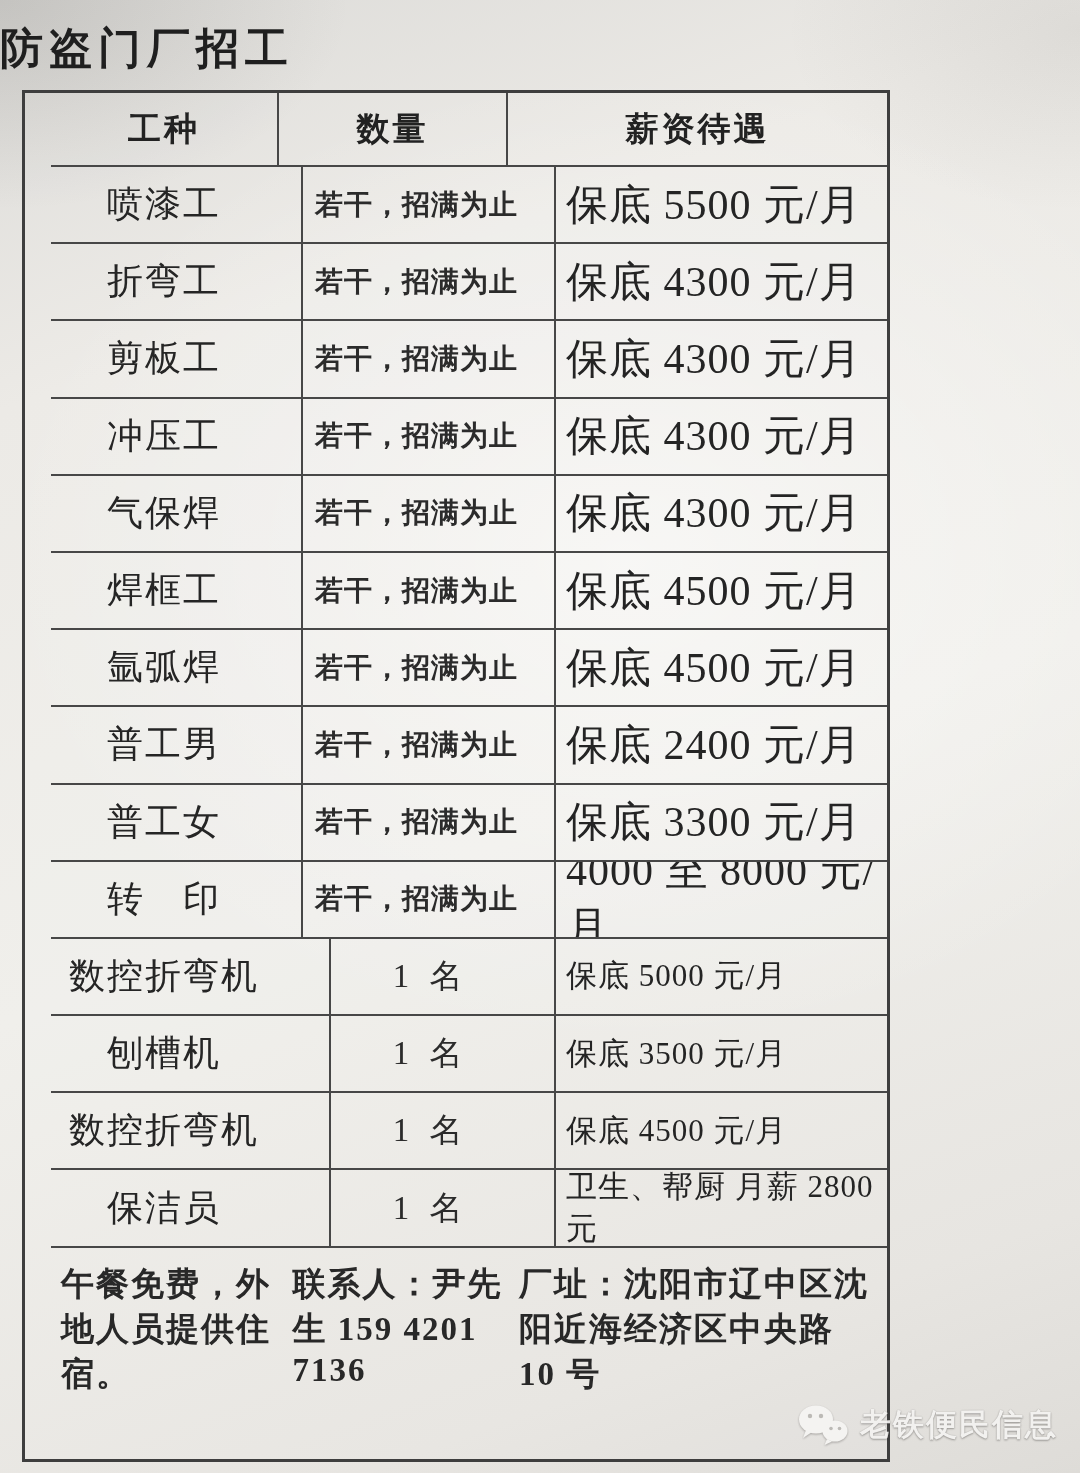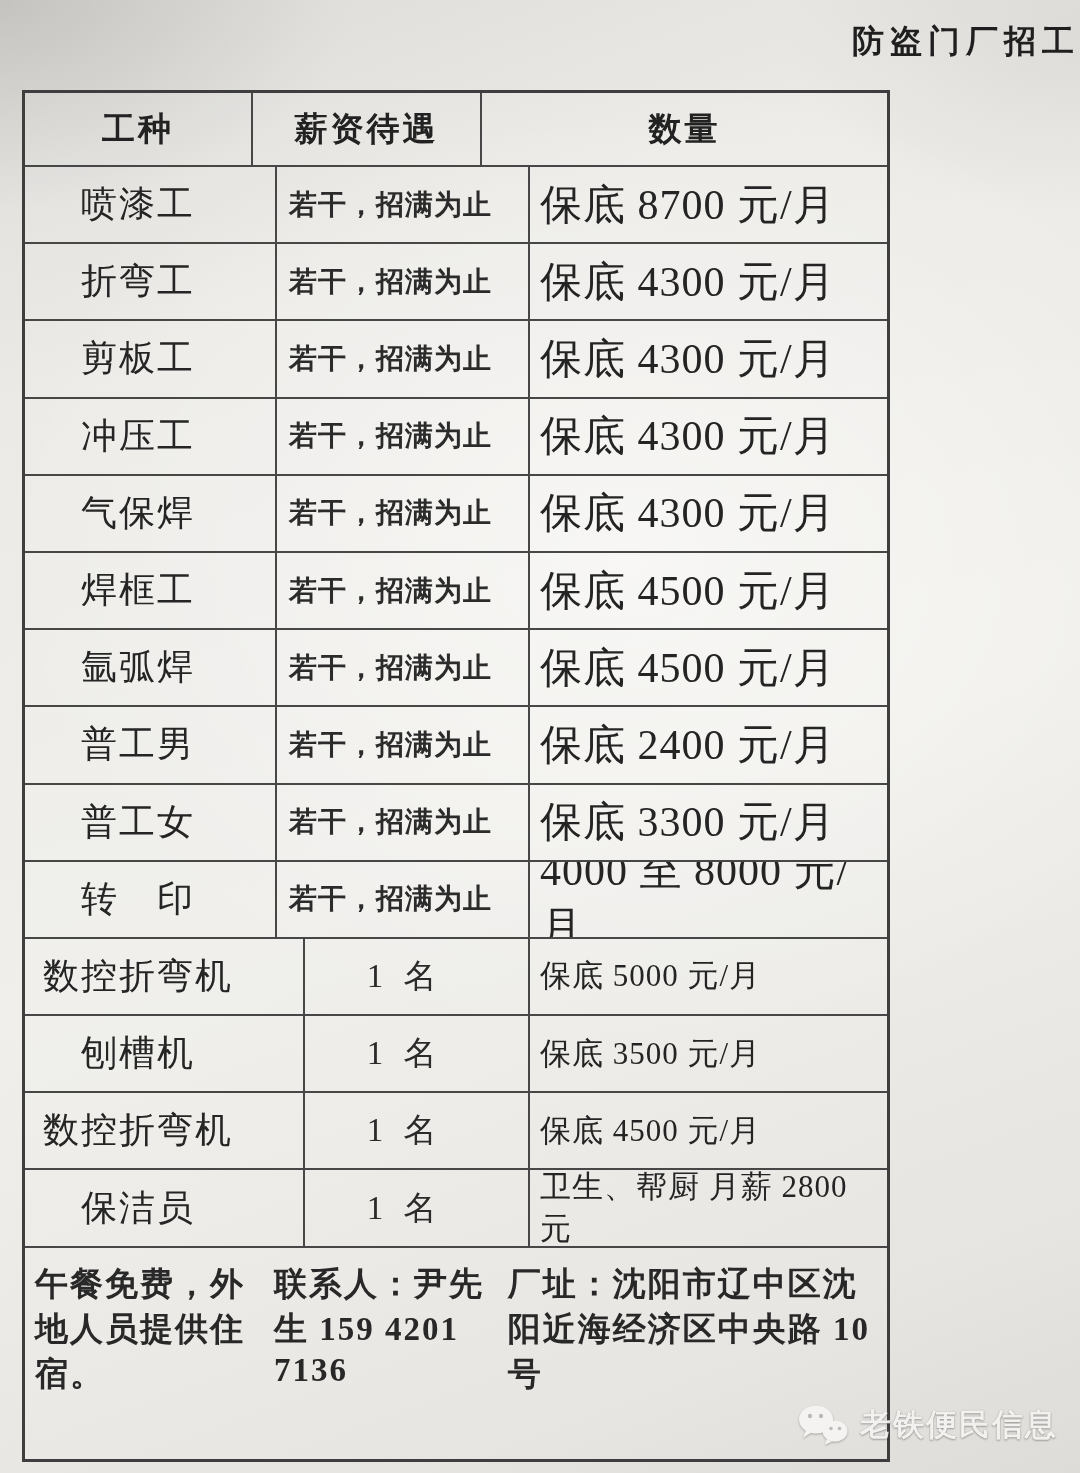--- a/index.html
+++ b/index.html
@@ -12,27 +12,28 @@
   .page {
     position:relative; width:1080px; height:1473px;
     background:
       radial-gradient(ellipse 900px 700px at 58% 38%, rgba(255,255,255,0.55), rgba(255,255,255,0) 70%),
       radial-gradient(ellipse 500px 300px at 0% 0%, rgba(90,88,84,0.18), rgba(90,88,84,0) 70%),
       radial-gradient(ellipse 420px 260px at 100% 2%, rgba(90,88,84,0.10), rgba(90,88,84,0) 70%),
       linear-gradient(160deg, #dcdbd8 0%, #eceae6 22%, #f0efeb 55%, #e7e5e1 86%, #dedcd8 100%);
   }
   .title {
     position:absolute; top:20px; left:0; width:100%;
-    text-align:right; font-size:32px; font-weight:700; letter-spacing:6px; color:#1f1f1f;
+    text-align:left; font-size:43px; font-weight:700; letter-spacing:6px; color:#1f1f1f;
   }
   .table {
     position:absolute; left:22px; top:90px; width:868px; height:1372px;
     border:3px solid #3e3e3e;
     display:flex; flex-direction:column;
     background:rgba(255,255,255,0.06);
+    padding-left:26px;
   }
   .trow { display:grid; grid-template-columns:226px 229px 1fr; flex:0 0 auto; }
   .thead { height:74px; border-bottom:2px solid #474747; }
   .drow  { height:77.2px; border-bottom:2px solid #474747;gap:24px; }
   .cell { display:flex; align-items:center; justify-content:center; overflow:hidden; }
   .c2, .c3 { border-left:2px solid #474747; }
   .head-cell { font-size:33px; font-weight:700; letter-spacing:3px; color:#222; }
   .job-cell { font-size:36px; letter-spacing:2px; color:#252525; }
   .qty-cell { font-size:28px; font-weight:600; letter-spacing:1px; color:#2b2b2b; }
   .qty-one { font-size:33px; font-weight:500; letter-spacing:6px;margin-left:28px; }
@@ -61,29 +62,29 @@
 <body>
 
 <div class="page">
 
   <div class="title">防盗门厂招工</div>
 
   <div class="table">
 
     <div class="trow thead">
       <div class="cell c1 head-cell">工种</div>
+      <div class="cell c2 head-cell">数量</div>
       <div class="cell c3 head-cell">薪资待遇</div>
-      <div class="cell c2 head-cell">数量</div>
     </div>
 
     <div>
   <div class="trow drow">
     <div class="cell c1 job-cell">喷漆工</div>
     <div class="cell c2 qty-cell">若干，招满为止</div>
-    <div class="cell c3 salary-cell salary-large">保底 8700 元/月</div>
+    <div class="cell c3 salary-cell salary-large">保底 5500 元/月</div>
   </div>
 
   <div class="trow drow">
     <div class="cell c1 job-cell">折弯工</div>
     <div class="cell c2 qty-cell">若干，招满为止</div>
     <div class="cell c3 salary-cell salary-large">保底 4300 元/月</div>
   </div>
 
   <div class="trow drow">
     <div class="cell c1 job-cell">剪板工</div>

